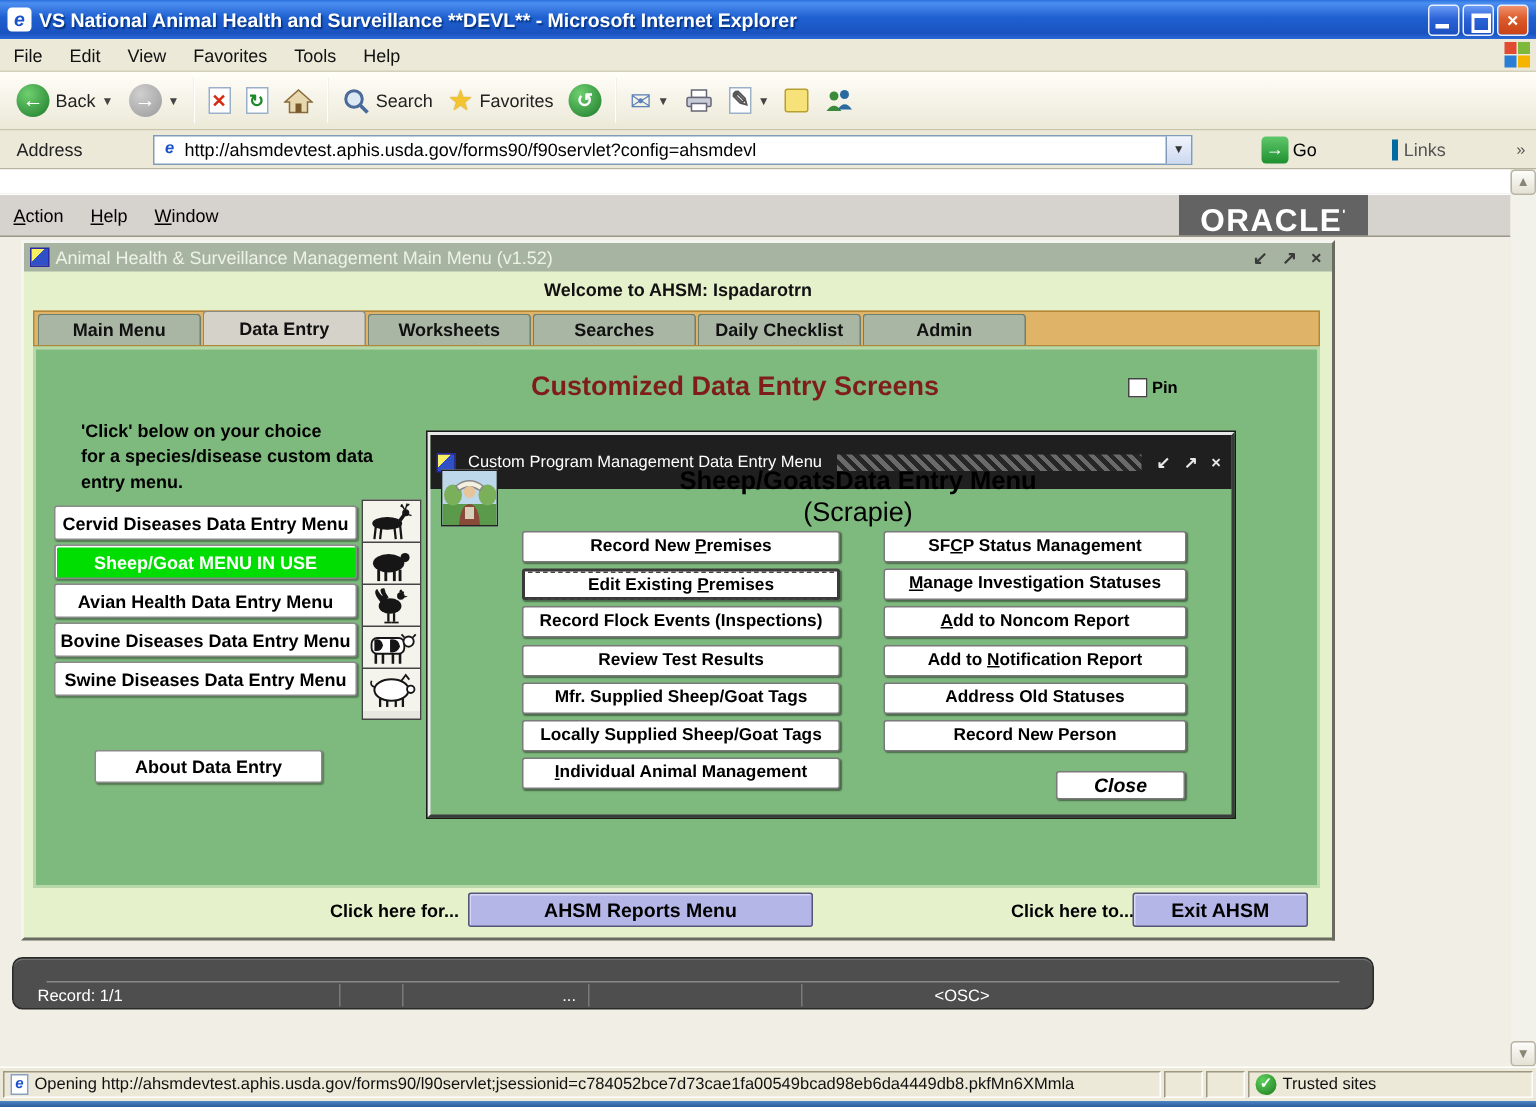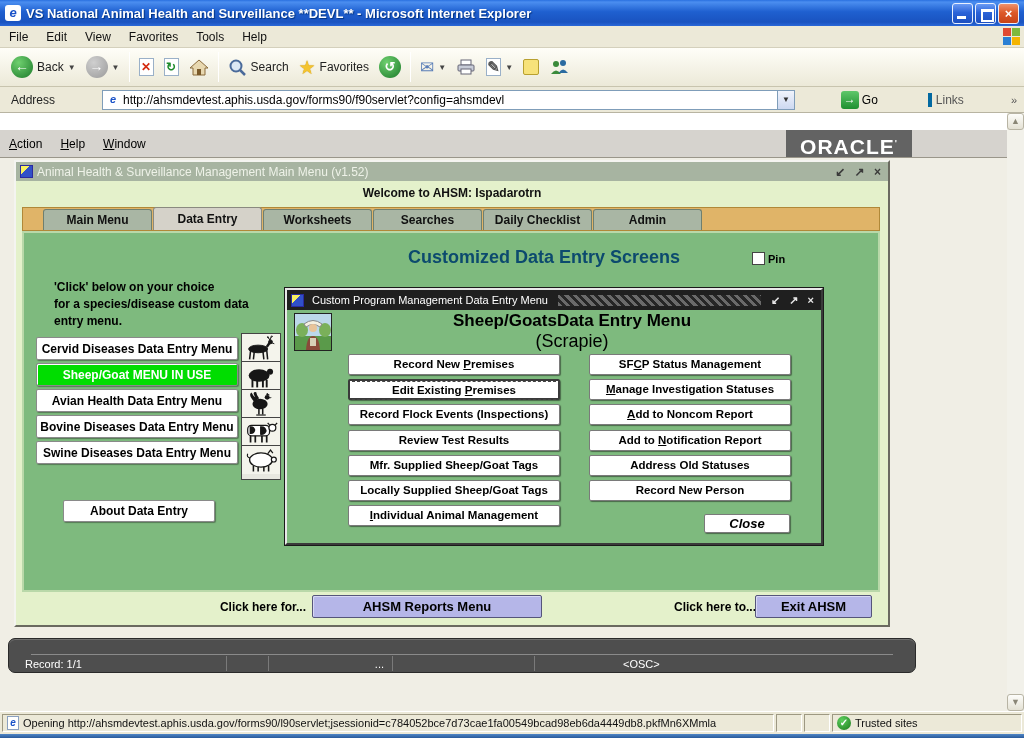--- a/index.html
+++ b/index.html
@@ -84,47 +84,47 @@
   .mdi { position:absolute; left:14px; top:47px; width:876px; height:467px; background:#e4f1cb;
     border:2px solid; border-color:#f4f4f0 #6a6a60 #6a6a60 #f4f4f0; }
   .mdititle { position:absolute; left:0; top:0; width:100%; height:19px; background:#a7b4a1;
     display:flex; align-items:center; padding:0 4px; color:#eef2e8; font-size:12px; }
   .mdiicon { width:13px; height:13px; background:#fff; border:1px solid #2a2aa0; margin-right:4px;
     background:linear-gradient(135deg,#f8f060 0 40%,#3050c8 40% 100%); }
   .mdictl { margin-left:auto; color:#3a3a3a; font-size:12px; letter-spacing:3px; font-weight:bold; }
   .welcome { position:absolute; left:0; top:24px; width:100%; text-align:center; font-weight:bold;
     font-size:12px; color:#111; }
   .tabstrip { position:absolute; left:6px; top:45px; width:858px; height:24px; background:#e0b468;
-    border:1px solid #b08838; display:flex; align-items:flex-end; padding-left:20px; }
+    border:1px solid #b08838; display:flex; align-items:flex-end; padding-left:2px; }
   .tab { width:109px; height:21px; background:#a9b6a4; border:1px solid #6f7f6f; border-bottom:none;
     border-radius:3px 3px 0 0; font-weight:bold; font-size:12px; color:#111; text-align:center;
     line-height:20px; margin-right:1px; }
   .tab.active { background:#d5d2c9; height:23px; line-height:23px; border-color:#8a8a80; }
   .panel { position:absolute; left:6px; top:69px; width:858px; height:361px; background:#7eba7e;
     border:2px solid #b9d8a9; }
-  .pheading { position:absolute; left:330px; top:14px; width:380px; text-align:center; font-weight:bold;
-    font-size:18px; color:#0c4a6e; }
+  .pheading { position:absolute; left:330px; top:14px; width:380px; font-weight:bold;
+    font-size:18px; color:#7f1d1d; }
   .pin { position:absolute; left:728px; top:19px; display:flex; align-items:center; gap:3px; }
   .pinbox { width:13px; height:13px; background:#fff; border:1px solid #444; }
   .pinlabel { font-weight:bold; font-size:11px; color:#000; }
   .instr { position:absolute; left:30px; top:46px; font-weight:bold; font-size:12px; color:#000; line-height:17px; }
   .sbtn { position:absolute; left:12px; width:202px; height:23px; background:#fff; border:1px solid #8a8a8a;
     border-radius:2px; font-weight:bold; font-size:12px; color:#000; text-align:center;
     font-family:"Liberation Sans",sans-serif; box-shadow:inset 1px 1px 0 #fff, 1px 1px 1px #567a56; }
   .sbtn.inuse { background:#00dd00; color:#fff; }
   .iconstrip { position:absolute; left:217px; top:100px; width:40px; height:147px; background:#e8e8e0;
     border:1px solid #444; }
   .iconcell { width:38px; height:28px; background:#f4f4ec; border-bottom:1px solid #444; overflow:hidden; }
   .iconcell:last-child { border-bottom:none; }
   .aboutbtn { position:absolute; left:39px; top:267px; width:152px; height:22px; }
 
   
   .dlg { position:absolute; left:261px; top:55px; width:538px; height:257px; background:#7eba7e;
     border:2px solid; border-color:#e8e8e8 #3a3a3a #3a3a3a #e8e8e8; outline:1px solid #1a1a1a; }
-  .dlgtitle { position:absolute; left:0; top:0; width:100%; height:20px; background:#1f1f1f;
+  .dlgtitle { position:absolute; left:0; top:0; width:100%; height:36px; background:#1f1f1f;
     display:flex; align-items:center; padding:0 4px; color:#fff; font-size:11px; gap:4px; }
   .dlggrip { flex:1; height:11px; margin:0 6px;
     background:repeating-linear-gradient(45deg,#6a6a6a 0 3px,#262626 3px 6px); }
   .dlgctl { color:#e8e8e8; font-size:11px; letter-spacing:3px; font-weight:bold; }
   .shepherd { position:absolute; left:7px; top:23px; width:38px; height:38px; border:1px solid #222; background:#cfe3f0; }
   .dlgheading { position:absolute; left:50px; top:21px; width:470px; text-align:center; font-weight:bold;
     font-size:17px; color:#000; }
   .dlgsub { position:absolute; left:50px; top:41px; width:470px; text-align:center; font-weight:normal;
     font-size:18px; color:#000; }
   .dlg-btn { position:absolute; height:21px; background:#fff; border:1px solid #7a7a7a; border-radius:2px;

